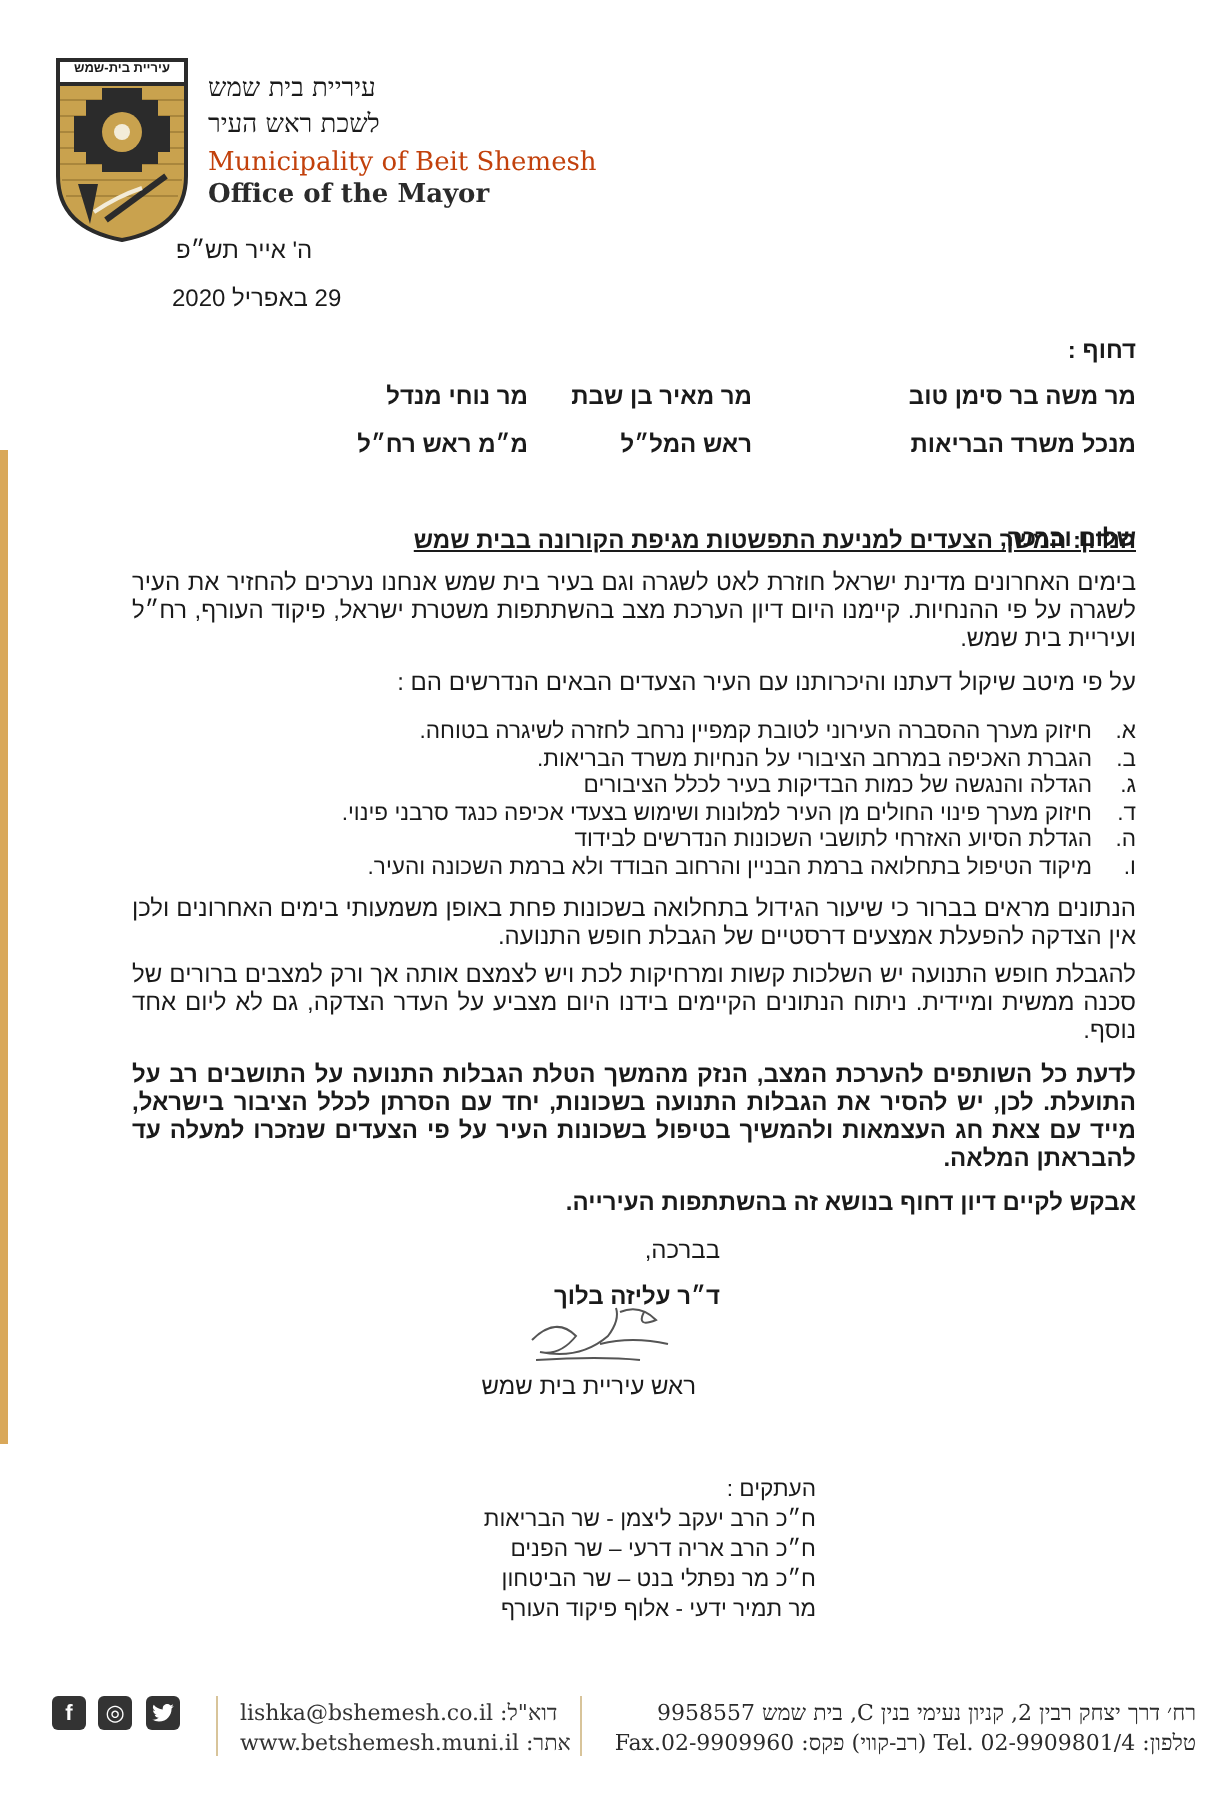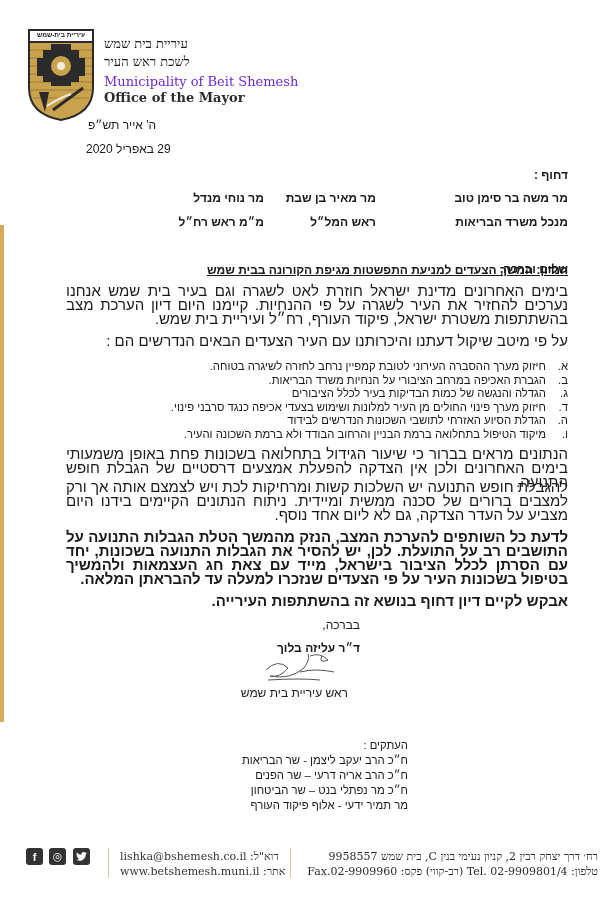--- a/index.html
+++ b/index.html
@@ -7,35 +7,35 @@
     width: 616px; height: 900px; position: relative; overflow: hidden;
     font-family: "Liberation Sans", "DejaVu Sans", sans-serif; color: #1a1a1a;
   }
   .abs { position: absolute; }
   .rtl { direction: rtl; text-align: right; }
 
   
   .logo { left: 27px; top: 28px; width: 68px; height: 94px; }
   .org-he1 { left: 104px; top: 36px; font-size: 13px; direction: rtl; font-family: "DejaVu Serif", serif; }
   .org-he2 { left: 104px; top: 54px; font-size: 13px; direction: rtl; font-family: "DejaVu Serif", serif; }
-  .org-en1 { left: 104px; top: 74px; font-size: 13px; font-family: "DejaVu Serif", serif; color: #6d28d9; }
+  .org-en1 { left: 104px; top: 74px; font-size: 13px; font-family: "DejaVu Serif", serif; color: #c2410c; }
   .org-en2 { left: 104px; top: 90px; font-size: 13px; font-weight: bold; font-family: "DejaVu Serif", serif; color: #2b2b2b; }
   .date-he { left: 88px; top: 118px; font-size: 12px; direction: rtl; }
   .date-g { left: 86px; top: 142px; font-size: 12px; direction: rtl; }
 
   .goldbar { left: 0; top: 225px; width: 4px; height: 497px; background: #d9a85a; }
 
   
   .to-label { right: 48px; top: 168px; font-size: 12px; font-weight: bold; }
   .recip { top: 191px; font-size: 12px; font-weight: bold; direction: rtl; white-space: nowrap; }
   .recip-t { top: 215px; font-size: 12px; font-weight: bold; direction: rtl; white-space: nowrap; }
   .greeting { right: 48px; top: 239px; font-size: 12px; font-weight: bold; direction: rtl; margin-top: 23px; }
   .subject { right: 48px; top: 263px; font-size: 12px; font-weight: bold; text-decoration: underline; direction: rtl; white-space: nowrap; }
 
-  .para { left: 66px; right: 48px; font-size: 15px; line-height: 14px; direction: rtl; text-align: justify; }
+  .para { left: 66px; right: 48px; font-size: 12px; line-height: 14px; direction: rtl; text-align: justify; }
   .para.bold { font-weight: bold; }
   .items { right: 48px; top: 360px; width: 480px; font-size: 11.3px; line-height: 13.5px; direction: rtl; margin: 0; padding: 0; list-style: none; }
   .items li { display: flex; }
   .items .mk { width: 22px; flex: none; }
 
   .closing { left: 240px; width: 120px; text-align: right; direction: rtl; font-size: 12px; }
   .sig-svg { left: 260px; top: 650px; width: 82px; height: 34px; }
 
   .cc { right: 208px; top: 738px; font-size: 11.3px; line-height: 15px; direction: rtl; text-align: right; }
 

